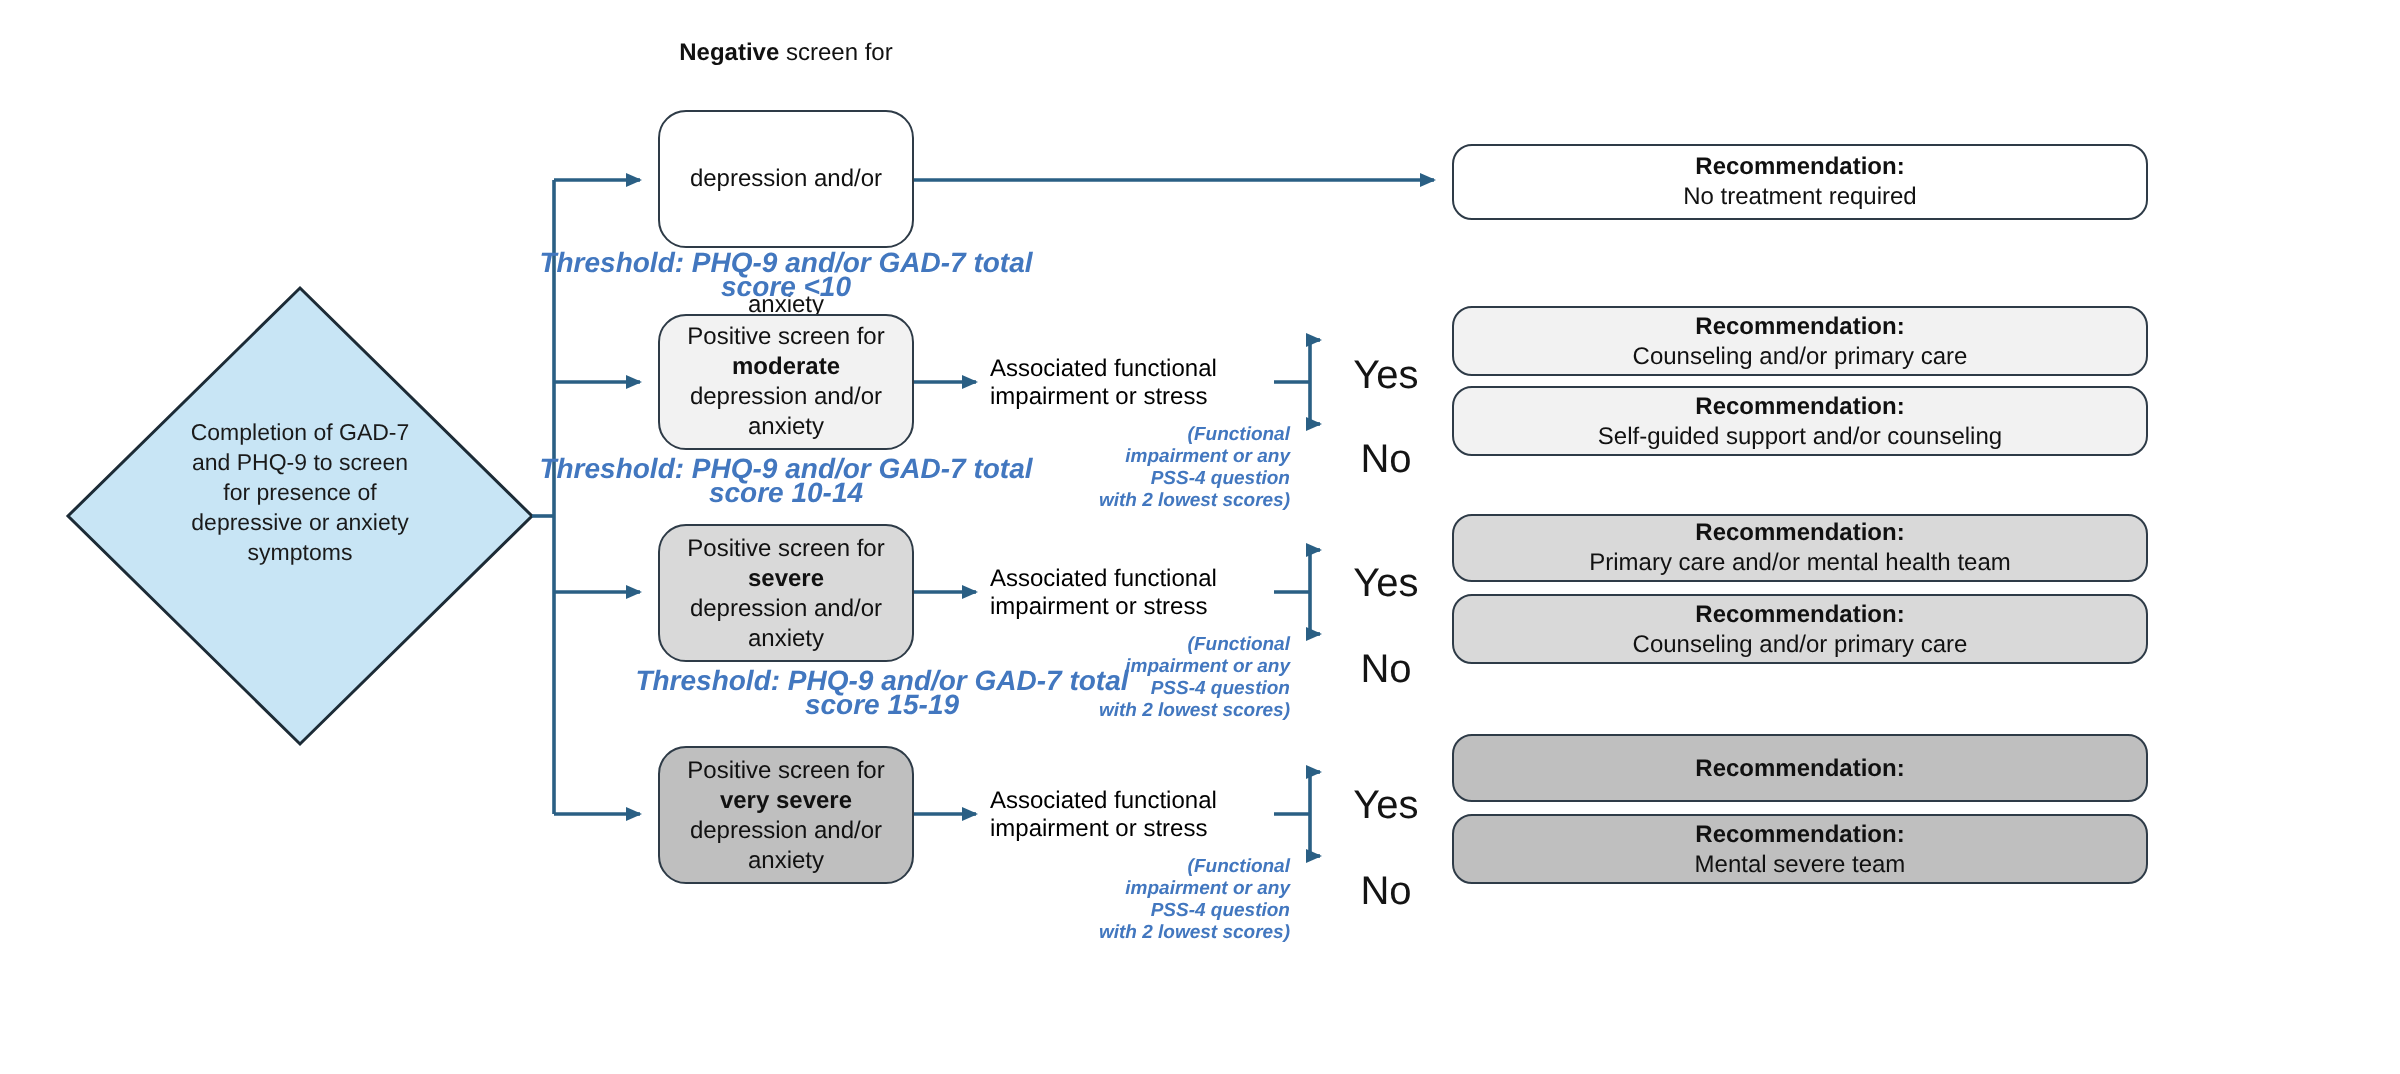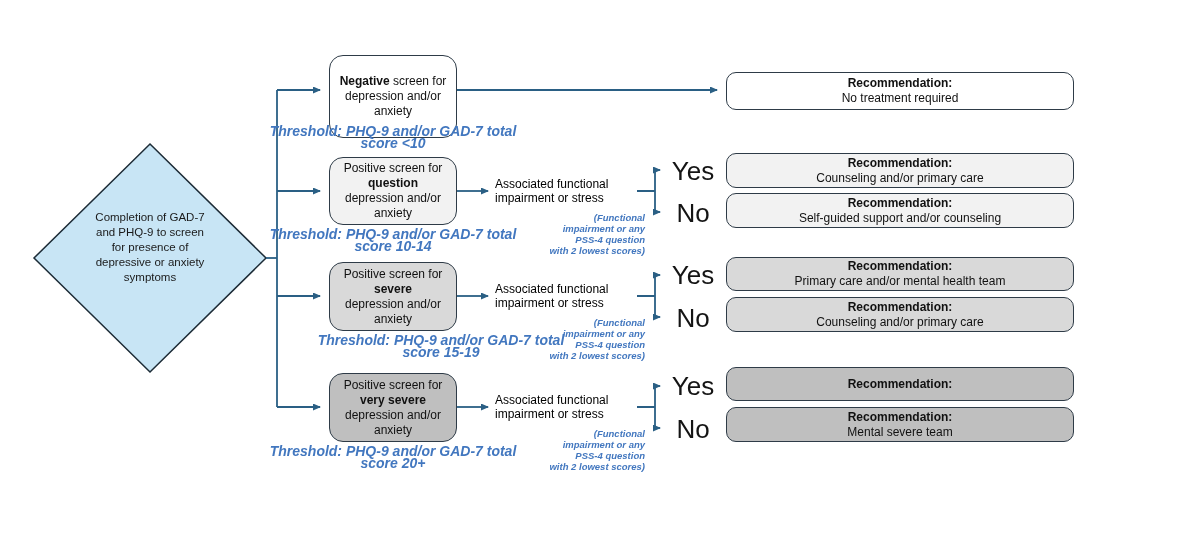--- a/index.html
+++ b/index.html
@@ -35,21 +35,21 @@
   .question{
     left:495px;width:150px;text-align:left;font-size:12px;line-height:14px;color:#000000;
   }
   .note{
     left:495px;width:150px;text-align:right;font-size:9.5px;line-height:11px;
     font-style:italic;font-weight:bold;color:#4277bf;
   }
 
   
   .branch-label{
-    left:668px;width:50px;text-align:center;font-size:26px;line-height:24px;color:#141414;
+    left:668px;width:50px;text-align:center;font-size:20px;line-height:24px;color:#141414;margin-top:17px;
   }
 
   
   .rec-box{
     left:726px;width:348px;border:1.6px solid #2e3b47;border-radius:10px;
     display:flex;flex-direction:column;align-items:center;justify-content:center;
     font-size:12px;line-height:15px;text-align:center;box-sizing:border-box;
   }
   .rec-box .rec-head{font-weight:bold;}
   .fill-white{background:#ffffff;}
@@ -96,34 +96,34 @@
       <path d="M655,317 L660,317" marker-end="url(#arrow)"></path>
 
       <path d="M637,407 L655,407 M655,386 L655,428"></path>
       <path d="M655,386 L660,386" marker-end="url(#arrow)"></path>
       <path d="M655,428 L660,428" marker-end="url(#arrow)"></path>
     </g>
   </svg>
 
   <div class="abs diamond-text">Completion of GAD-7 and PHQ-9 to screen for presence of depressive or anxiety symptoms</div>
 
-  <div class="abs screen-box fill-white" style="top:55px;height:83px;">
+  <div class="abs screen-box fill-white" style="top:55px;height:69px;gap:48px;">
     <div><span class="bold">Negative</span><span> screen for</span></div>
     <div>depression and/or</div>
     <div>anxiety</div>
   </div>
   <div class="abs threshold" style="top:125px;">Threshold:  PHQ-9 and/or GAD-7 total score &lt;10</div>
   <div class="abs rec-box fill-white" style="top:72px;height:38px;">
     <div class="rec-head">Recommendation:</div>
     <div>No treatment required</div>
   </div>
 
   <div class="abs screen-box fill-light" style="top:157px;height:68px;">
     <div>Positive screen for</div>
-    <div class="bold">question</div>
+    <div class="bold">moderate</div>
     <div>depression and/or</div>
     <div>anxiety</div>
   </div>
   <div class="abs threshold" style="top:228px;">Threshold:  PHQ-9 and/or GAD-7 total score 10-14</div>
   <div class="abs question" style="top:177px;">Associated functional impairment or stress</div>
   <div class="abs note" style="top:212px;">
     <div>(Functional</div>
     <div>impairment or any</div>
     <div>PSS-4 question</div>
     <div>with 2 lowest scores)</div>
@@ -163,21 +163,20 @@
     <div class="rec-head">Recommendation:</div>
     <div>Counseling and/or primary care</div>
   </div>
 
   <div class="abs screen-box fill-dark" style="top:373px;height:69px;">
     <div>Positive screen for</div>
     <div class="bold">very severe</div>
     <div>depression and/or</div>
     <div>anxiety</div>
   </div>
-  <div class="abs threshold" style="top:445px;">Threshold:  PHQ-9 and/or GAD-7 total score 20+</div>
   <div class="abs question" style="top:393px;">Associated functional impairment or stress</div>
   <div class="abs note" style="top:428px;">
     <div>(Functional</div>
     <div>impairment or any</div>
     <div>PSS-4 question</div>
     <div>with 2 lowest scores)</div>
   </div>
   <div class="abs branch-label" style="top:374px;">Yes</div>
   <div class="abs branch-label" style="top:417px;">No</div>
   <div class="abs rec-box fill-dark" style="top:367px;height:34px;">

